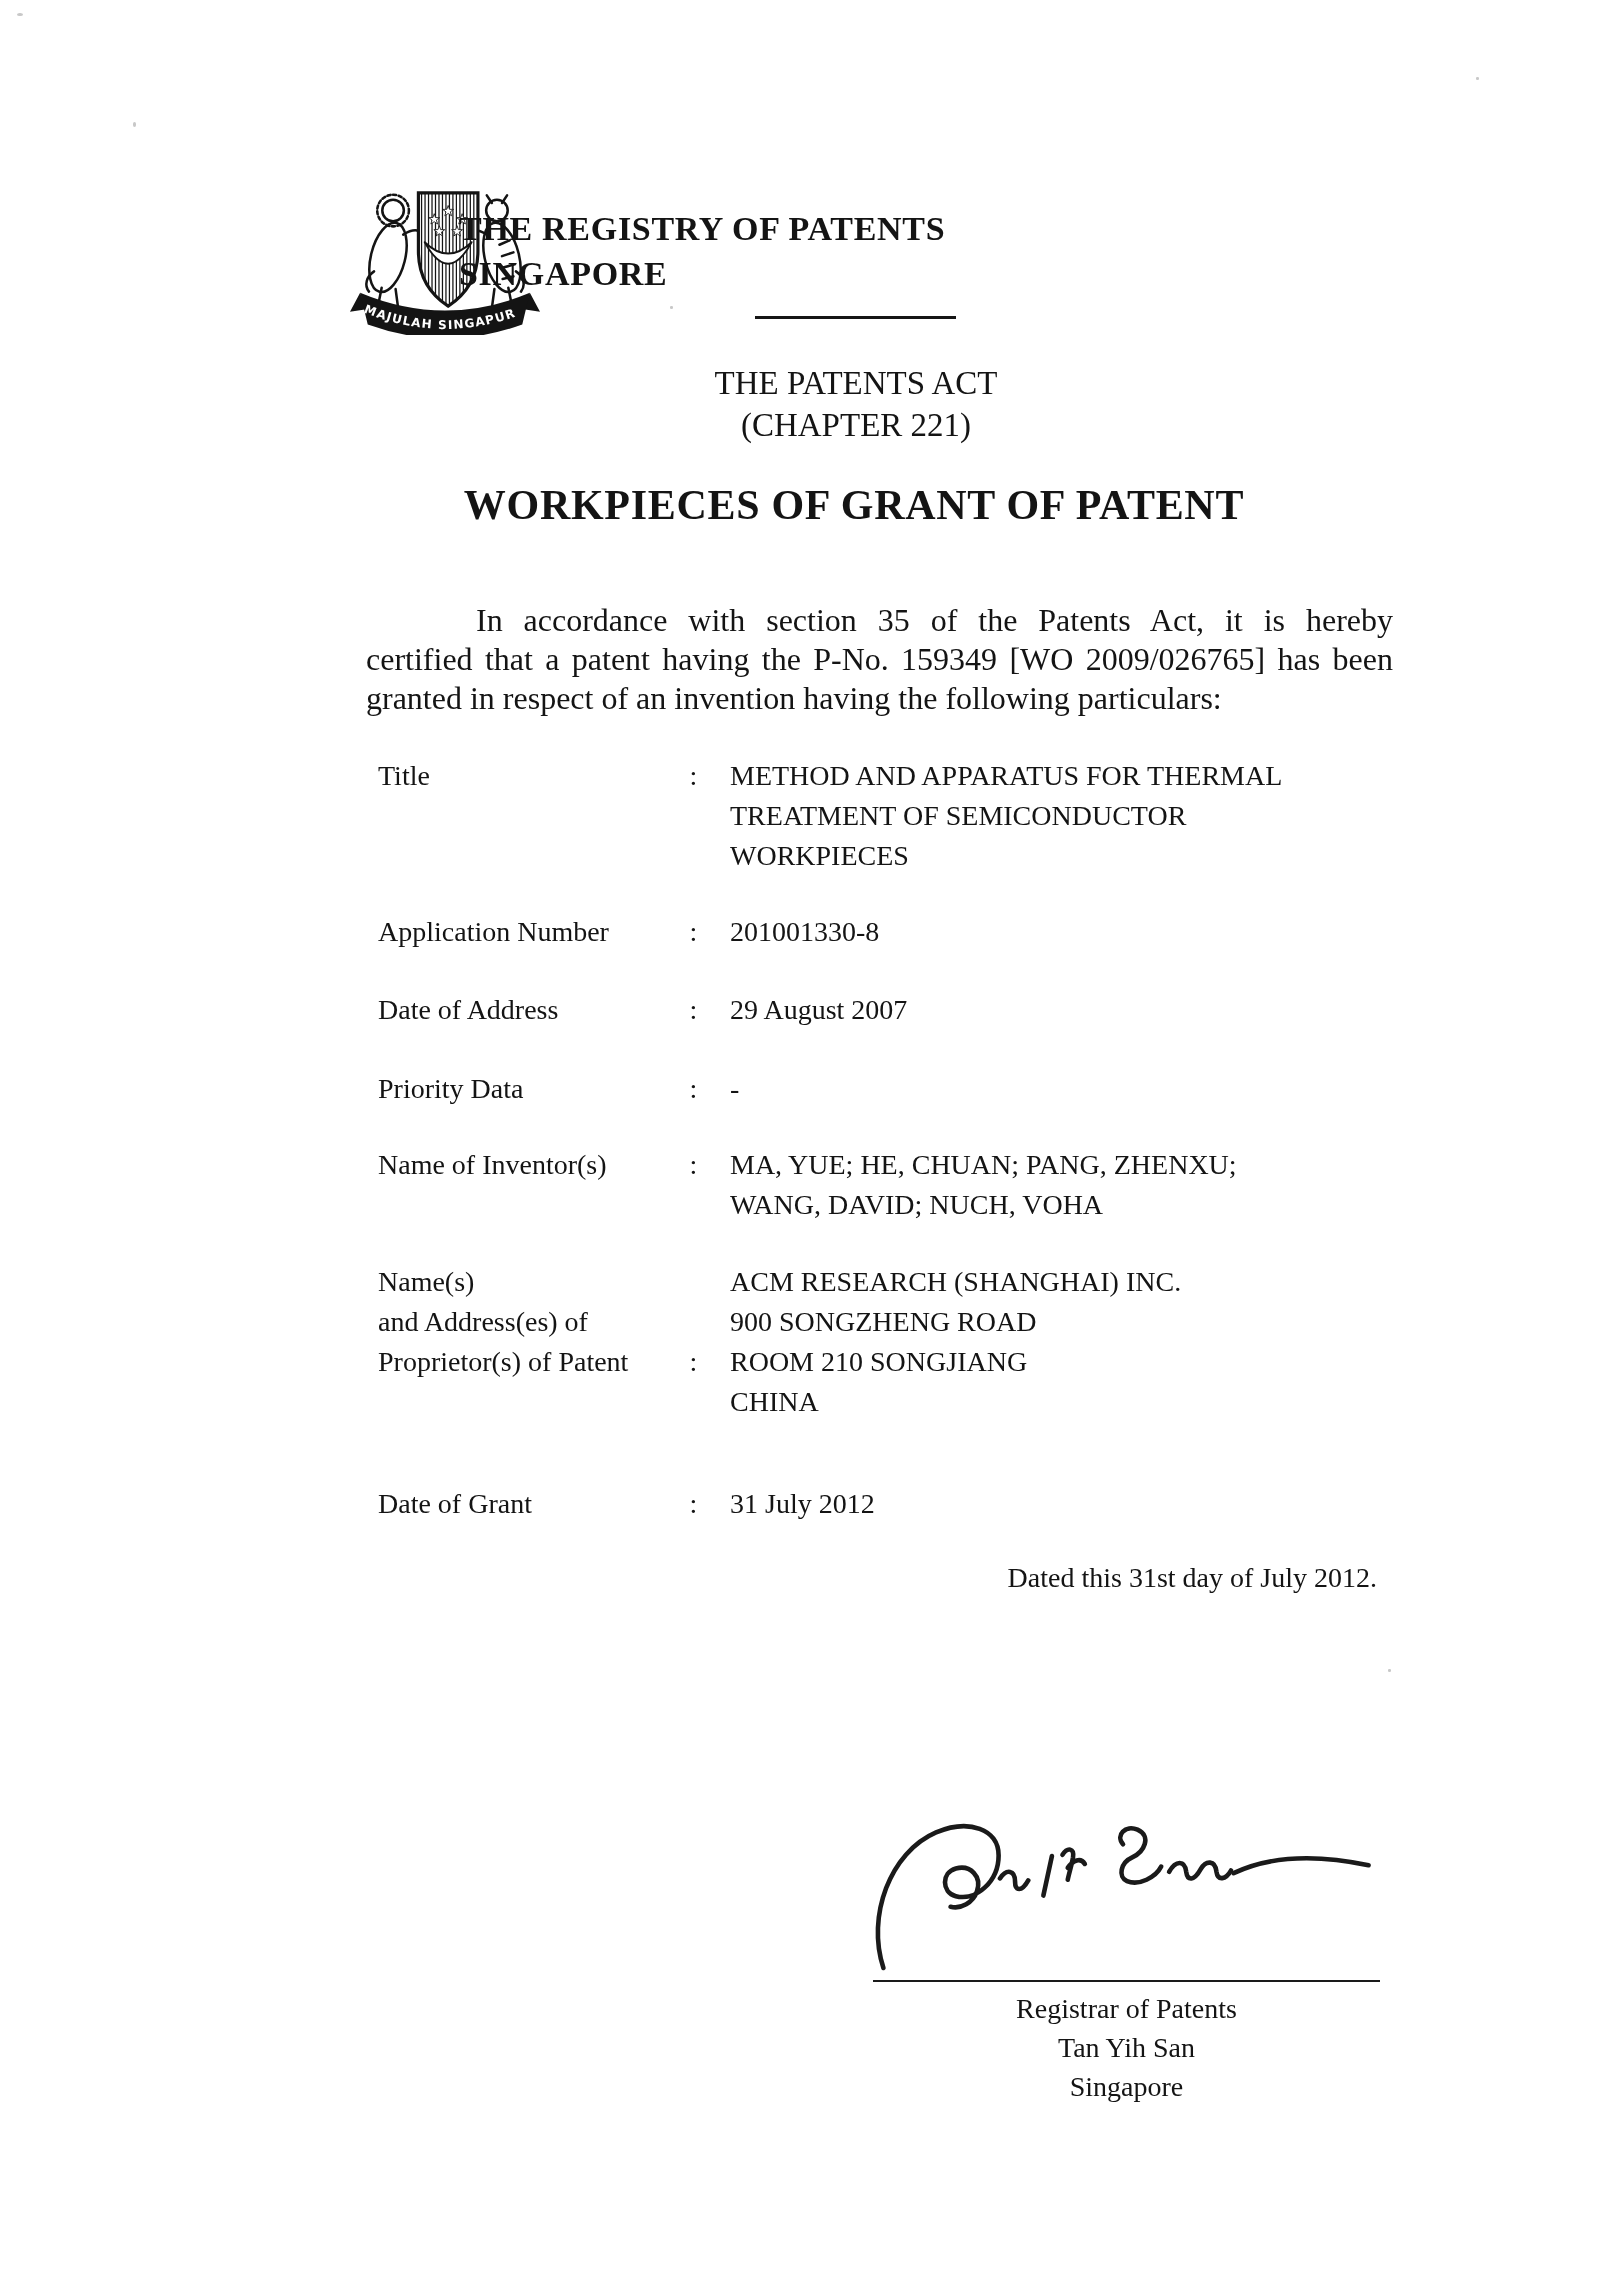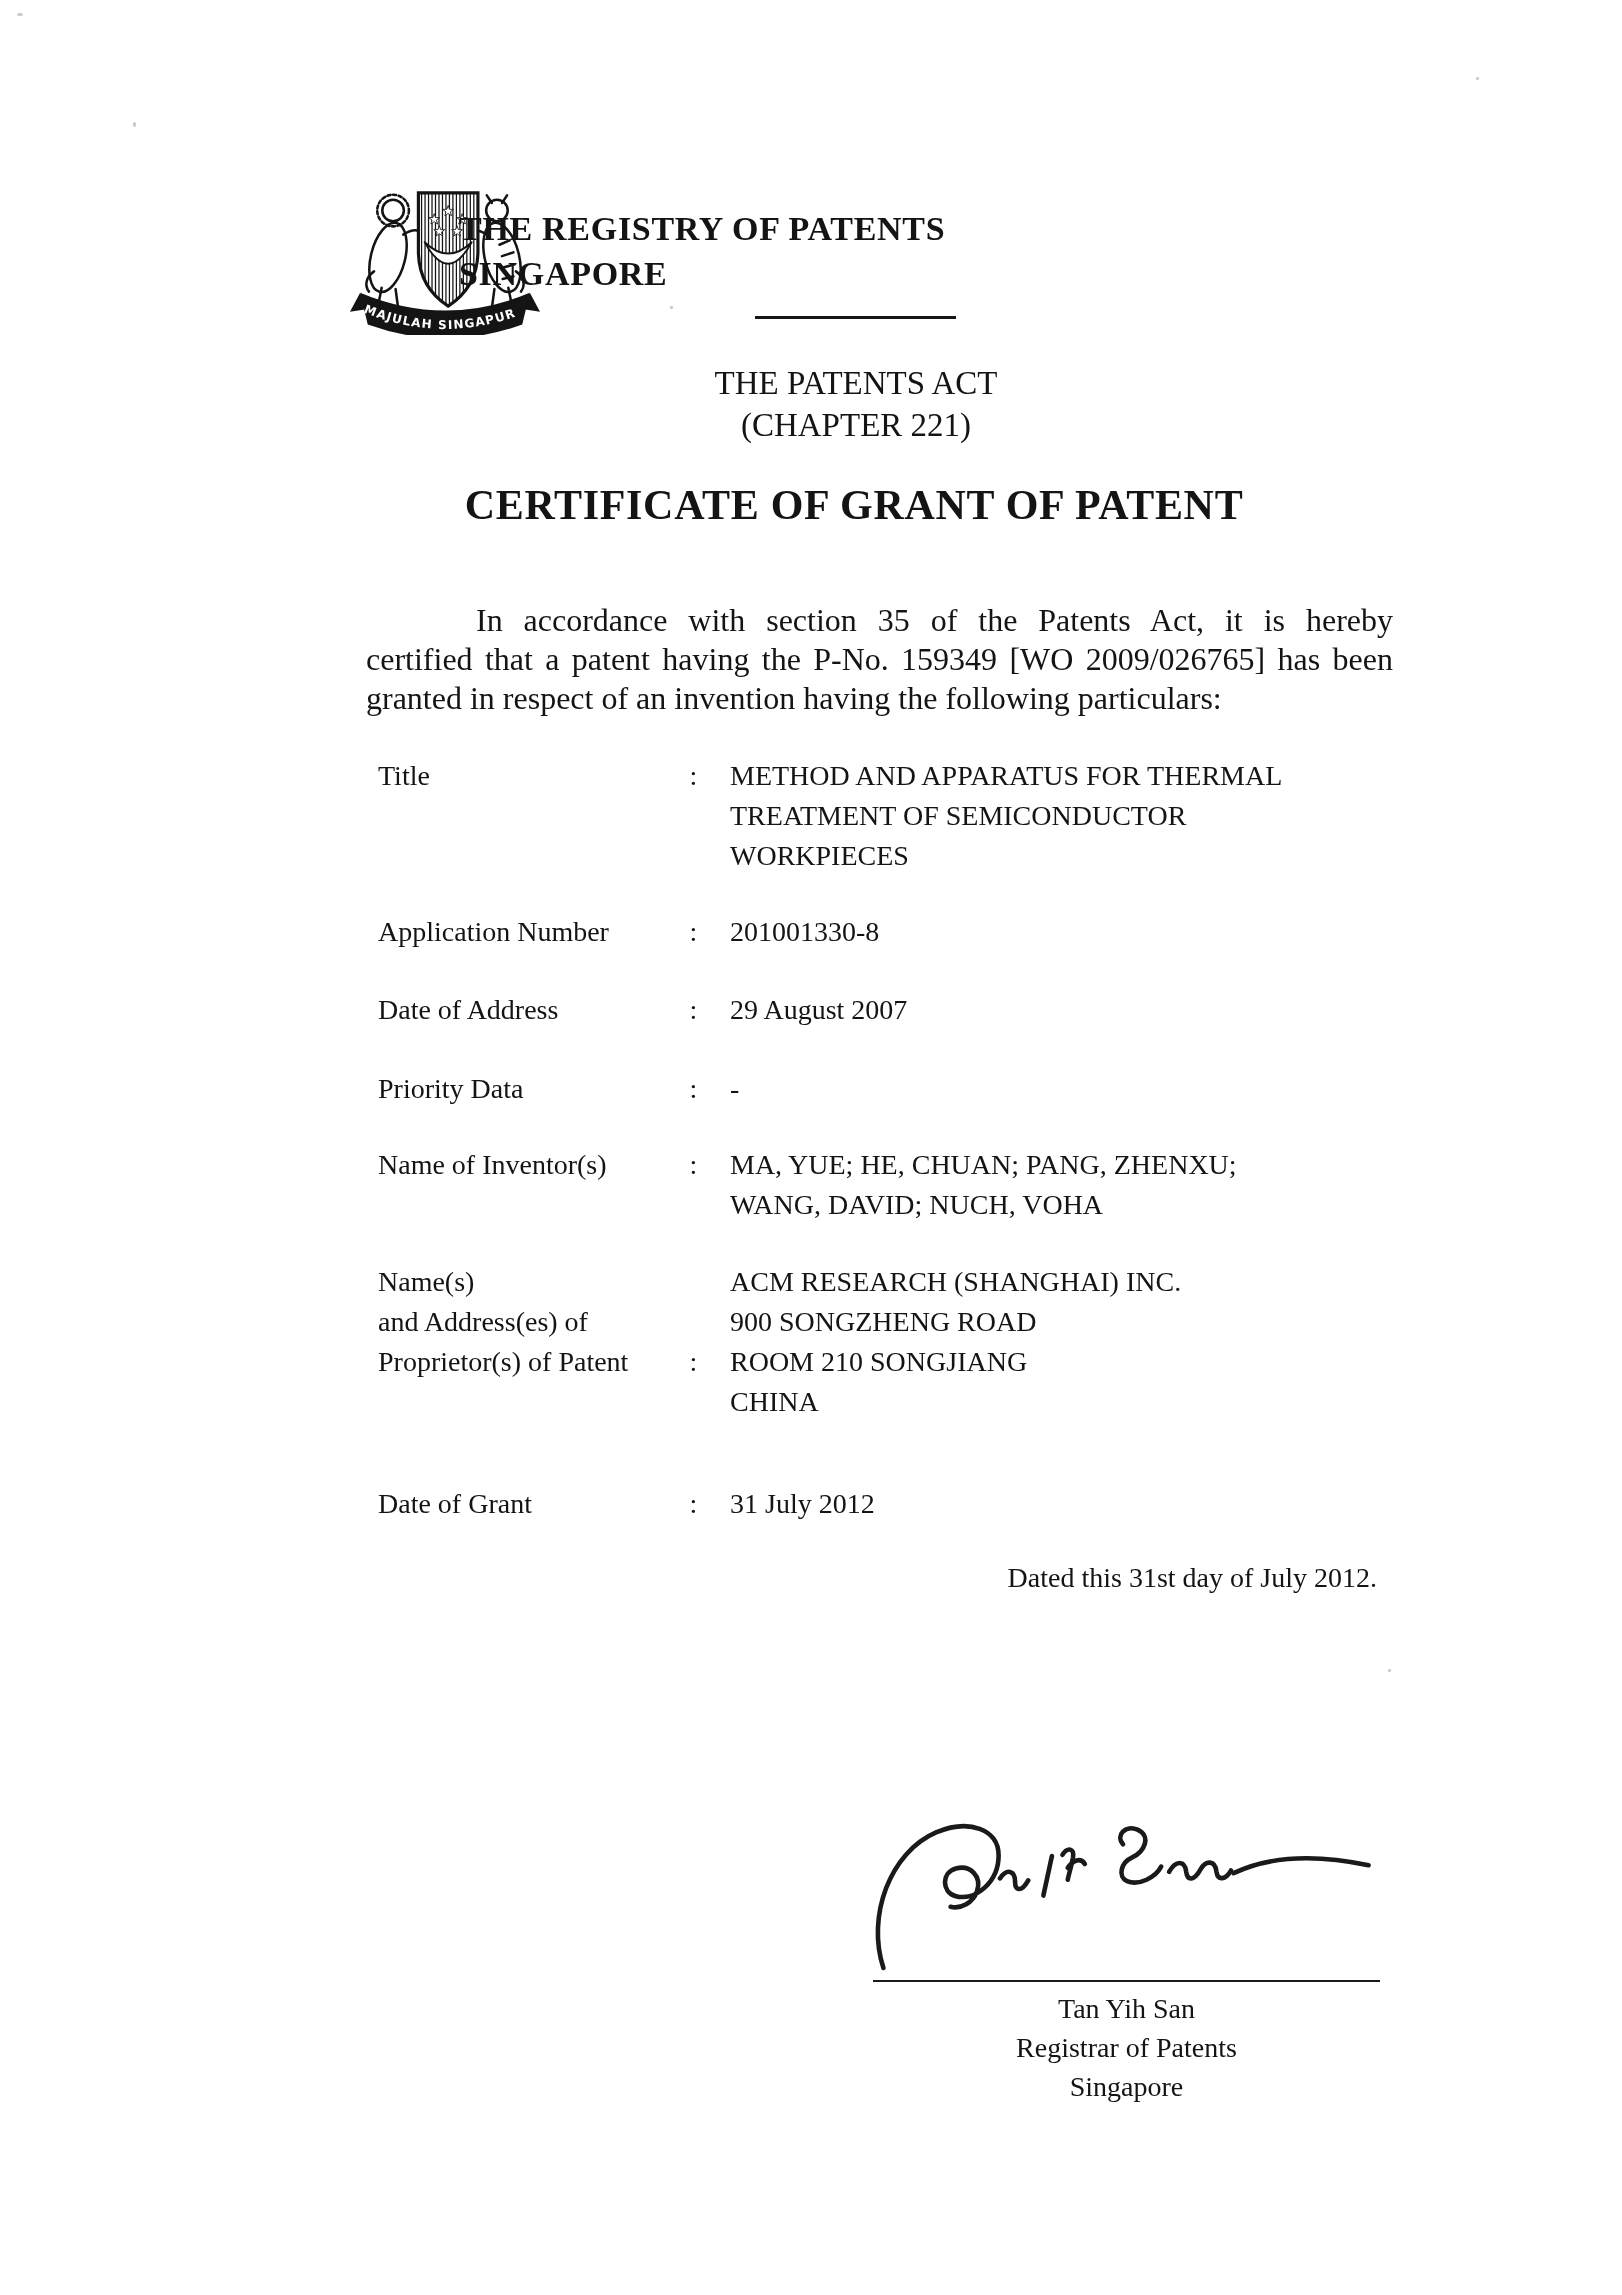--- a/index.html
+++ b/index.html
@@ -127,21 +127,21 @@
     <div>SINGAPORE</div>
   </div>
 
   <div class="divider"></div>
 
   <div class="act-block">
     <div>THE PATENTS ACT</div>
     <div>(CHAPTER 221)</div>
   </div>
 
-  <div class="cert-title">CERTIFICATE OF GRANT OF PATENT</div>
+  <div class="cert-title">WORKPIECES OF GRANT OF PATENT</div>
 
   <div class="intro">
     <div class="j-line indent">In accordance with section 35 of the Patents Act, it is hereby</div>
     <div class="j-line">certified that a patent having the P-No. 159349 [WO 2009/026765] has been</div>
     <div>granted in respect of an invention having the following particulars:</div>
   </div>
 
   <div class="field-row" style="top:756px">
     <div>Title</div>
     <div class="f-colon">:</div>
@@ -210,22 +210,22 @@
       <path d="M300,56 C308,44 318,46 316,60 C314,72 310,84 308,94 M308,76 C316,64 328,60 334,70"></path>
       <path d="M392,40 C380,26 396,10 414,18 C436,28 424,52 406,60 C388,68 384,90 398,96 C416,104 442,90 450,74"></path>
       <path d="M462,82 C472,64 486,64 488,82 C490,96 500,96 510,78 C518,64 532,64 534,82 C536,96 548,94 556,80"></path>
       <path d="M560,84 C615,58 685,55 765,72"></path>
     </g>
   </svg>
 
   <div class="sig-line"></div>
 
   <div class="sig-block">
+    <div>Registrar of Patents</div>
     <div>Tan Yih San</div>
-    <div>Registrar of Patents</div>
     <div>Singapore</div>
   </div>
 
   <div class="speck s1"></div>
   <div class="speck s2"></div>
   <div class="speck s3"></div>
   <div class="speck s4"></div>
   <div class="speck s5"></div>
 
 </div>

